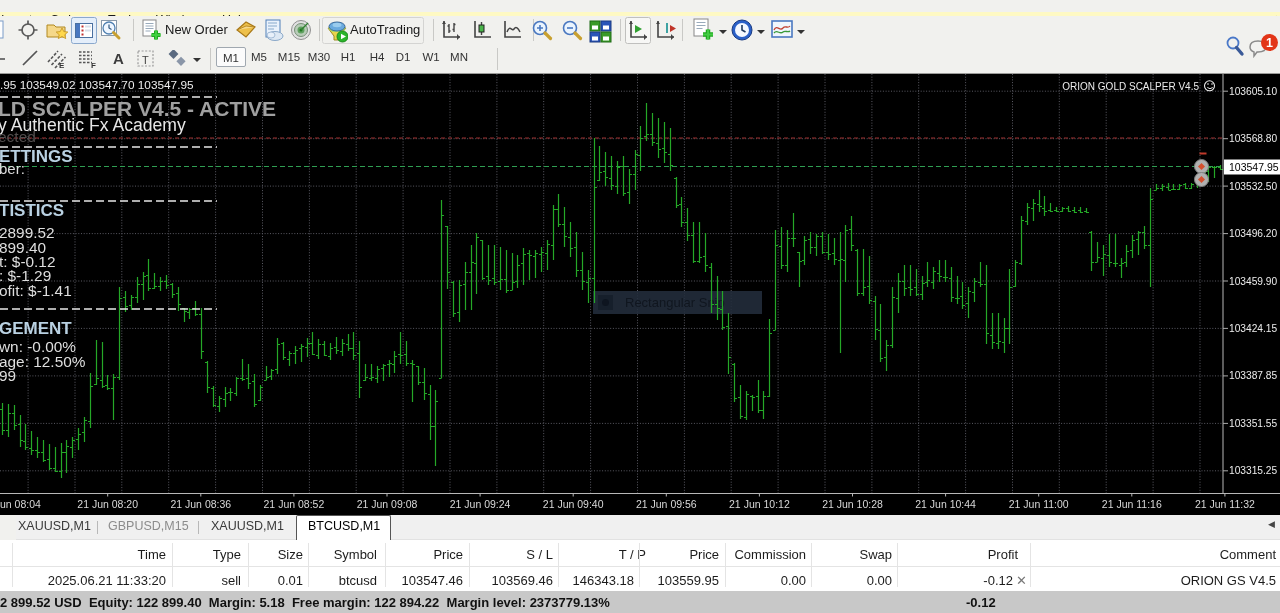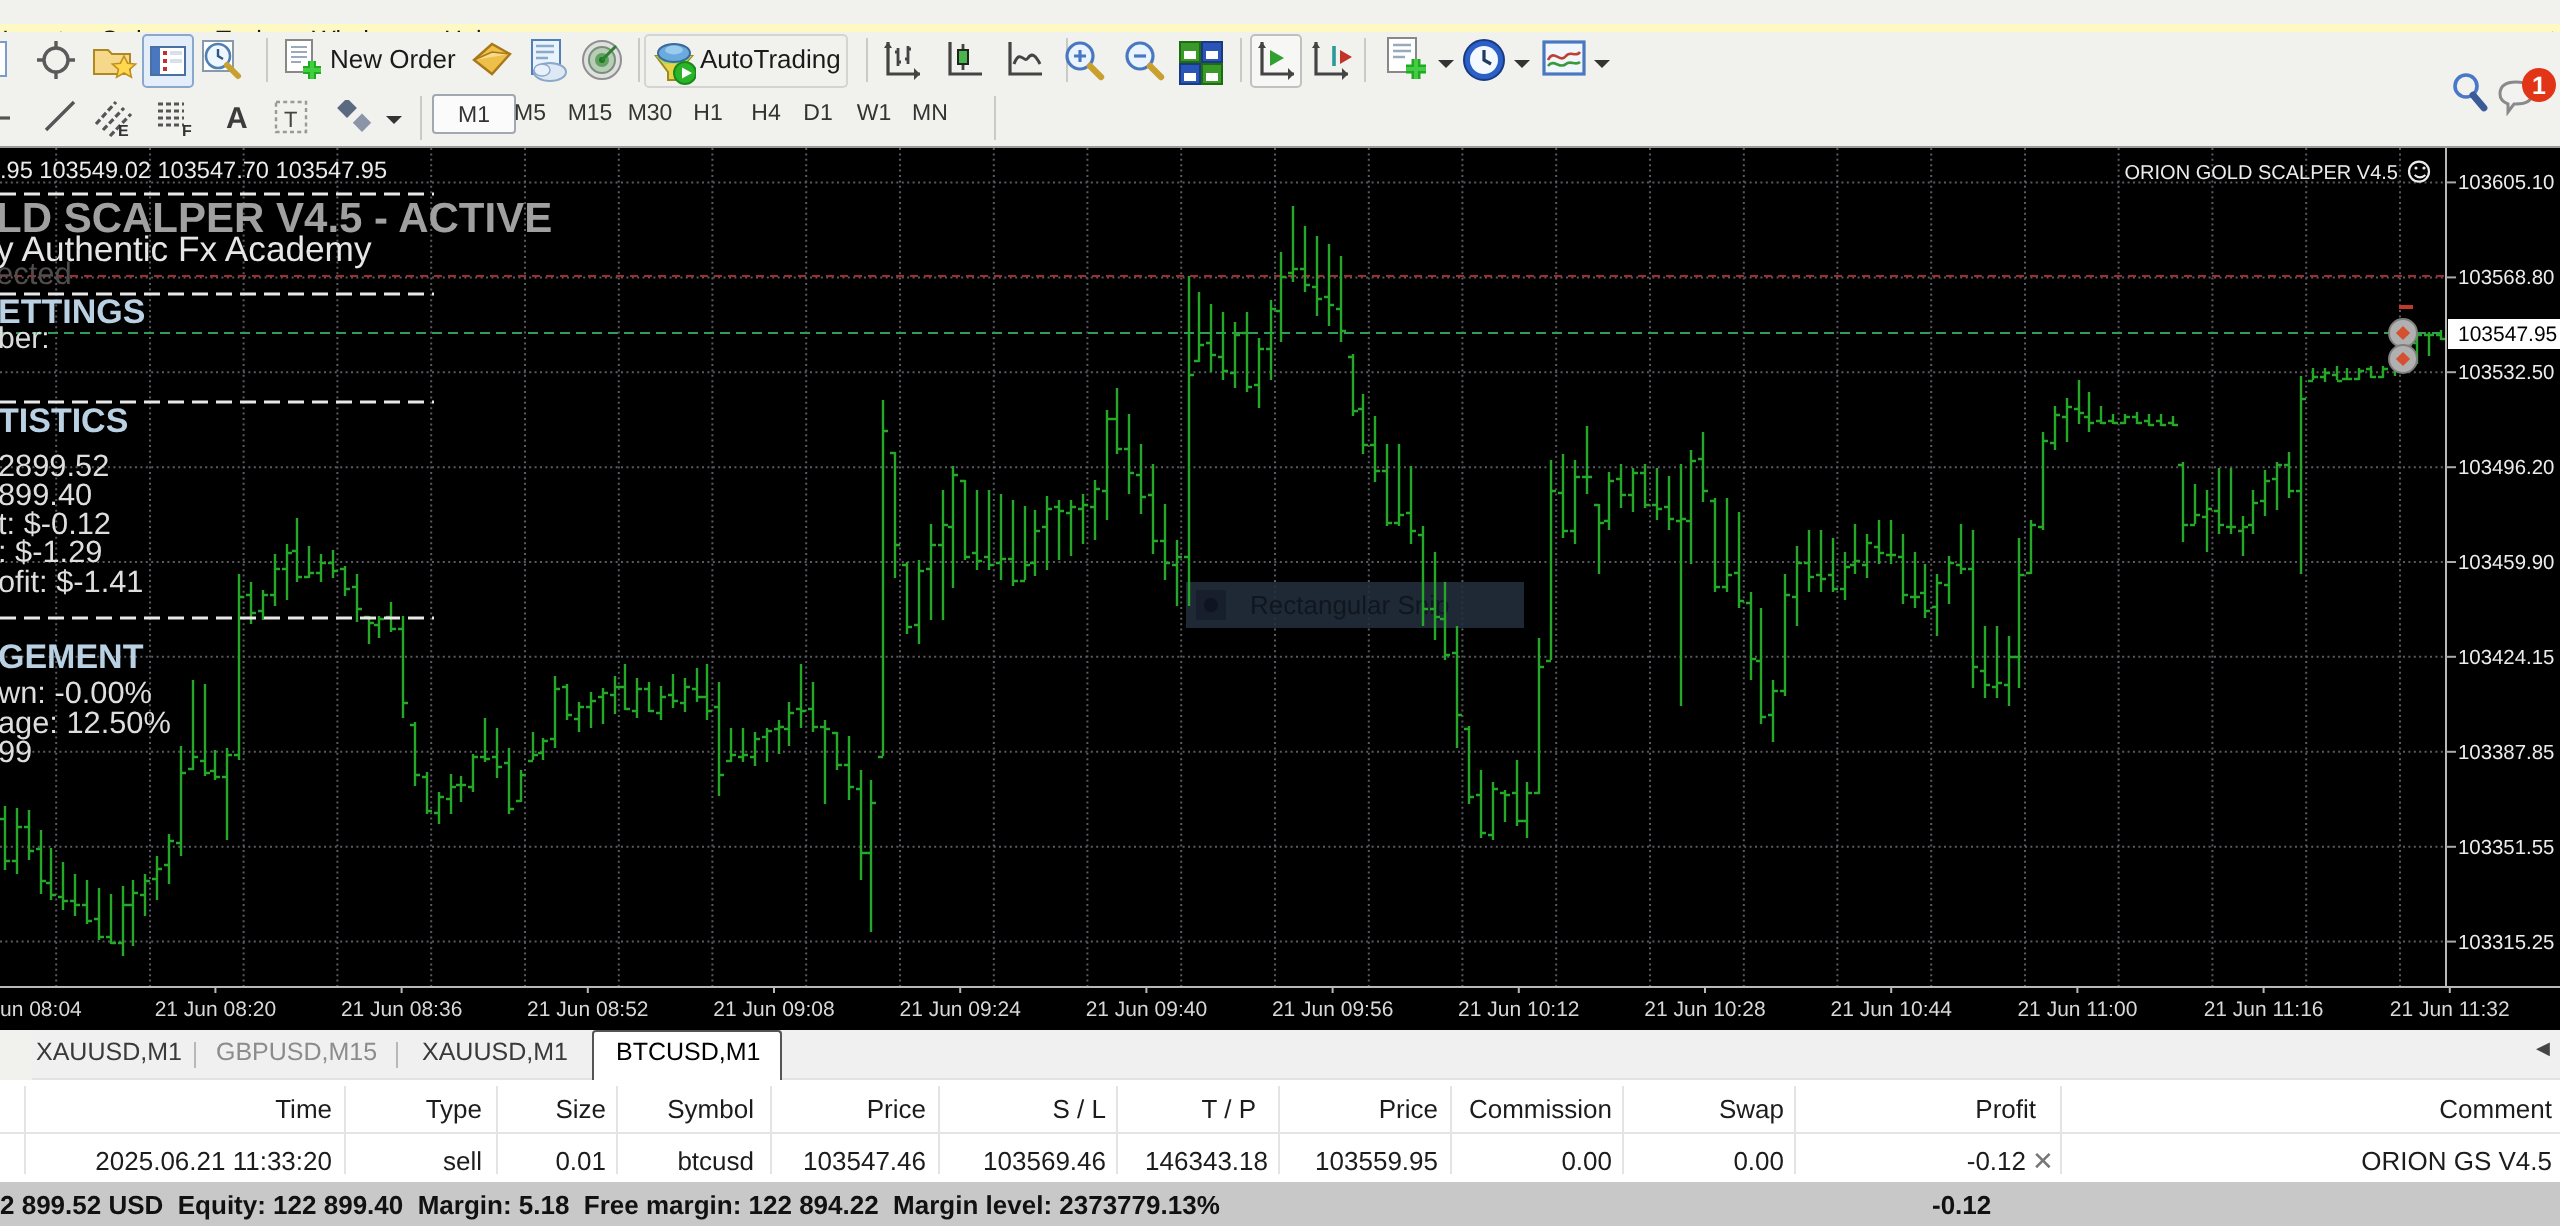--- a/index.html
+++ b/index.html
@@ -1,21 +1,21 @@
 <!DOCTYPE html>
 <html><head><meta charset="utf-8"><style>
 * { margin:0; padding:0; box-sizing:border-box; }
 body { width:1280px; height:613px; overflow:hidden; font-family:"Liberation Sans",sans-serif; background:#f1f1ee; position:relative; }
 #menubar { position:absolute; top:12px; left:0; width:1280px; height:15px; background:#fef9c3; border-bottom:1px solid #d9d9d6; font-size:12.5px; color:#1a1a1a; }
 #menubar span { position:absolute; top:1px; }
 #toolbar { position:absolute; top:16px; left:0; width:1280px; height:58px; background:#f1f1ee; border-bottom:1px solid #9a9a98; }
 .sep1 { position:absolute; top:3px; width:1px; height:22px; background:#c9c9c6; }
 .sep2 { position:absolute; top:32px; width:1px; height:22px; background:#c9c9c6; }
 .tbtext { position:absolute; font-size:13px; color:#1a1a1a; top:6px; }
-.tf { position:absolute; top:31px; font-size:11.5px; color:#333; width:42px; text-align:center; height:20px; line-height:20px; }
+.tf { position:absolute; top:31px; font-size:11.5px; color:#333; width:30px; text-align:center; height:20px; line-height:20px; }
 .tfsel { background:#fbfbfb; border:1px solid #a0a8b0; border-radius:2px; }
 .icon { position:absolute; }
 #chart { position:absolute; top:74px; left:0; }
 #tabs { position:absolute; top:515px; left:0; width:1280px; height:25px; background:#f0f0f0; border-bottom:1px solid #e2e2e2; font-size:12.5px; color:#3a3a3a;margin-left:16px; }
 .tab { position:absolute; top:4px; }
 .tabsep { position:absolute; top:6px; width:1px; height:13px; background:#b8b8b8; }
 #term { position:absolute; top:540px; left:0; width:1280px; height:51px; background:#fff; font-size:13px; color:#1c1c1c; }
 .hc { position:absolute; top:7px; text-align:right; }
 .rc { position:absolute; top:33px; text-align:right; }
 .colline { position:absolute; top:3px; height:44px; width:1px; background:#e4e4e4; }
@@ -324,21 +324,21 @@
  <span style="position:absolute;left:1252px;top:4px;font-size:9px;color:#444">◀</span>
  <span style="position:absolute;left:1271px;top:4px;font-size:9px;color:#444">▶</span>
 </div>
 <div id="term">
  <span class="hc" style="left:66px;width:100px">Time</span>
  <span class="hc" style="left:141px;width:100px">Type</span>
  <span class="hc" style="left:203px;width:100px">Size</span>
  <span class="hc" style="left:277px;width:100px">Symbol</span>
  <span class="hc" style="left:363px;width:100px">Price</span>
  <span class="hc" style="left:453px;width:100px">S / L</span>
- <span class="hc" style="left:528px;width:100px">T / P</span>
+ <span class="hc" style="left:546px;width:100px">T / P</span>
  <span class="hc" style="left:619px;width:100px">Price</span>
  <span class="hc" style="left:706px;width:100px">Commission</span>
  <span class="hc" style="left:792px;width:100px">Swap</span>
  <span class="hc" style="left:918px;width:100px">Profit</span>
  <span class="hc" style="left:1176px;width:100px">Comment</span>
  <span class="rc" style="left:47px;width:119px">2025.06.21 11:33:20</span>
  <span class="rc" style="left:141px;width:100px">sell</span>
  <span class="rc" style="left:203px;width:100px">0.01</span>
  <span class="rc" style="left:277px;width:100px">btcusd</span>
  <span class="rc" style="left:363px;width:100px">103547.46</span>

